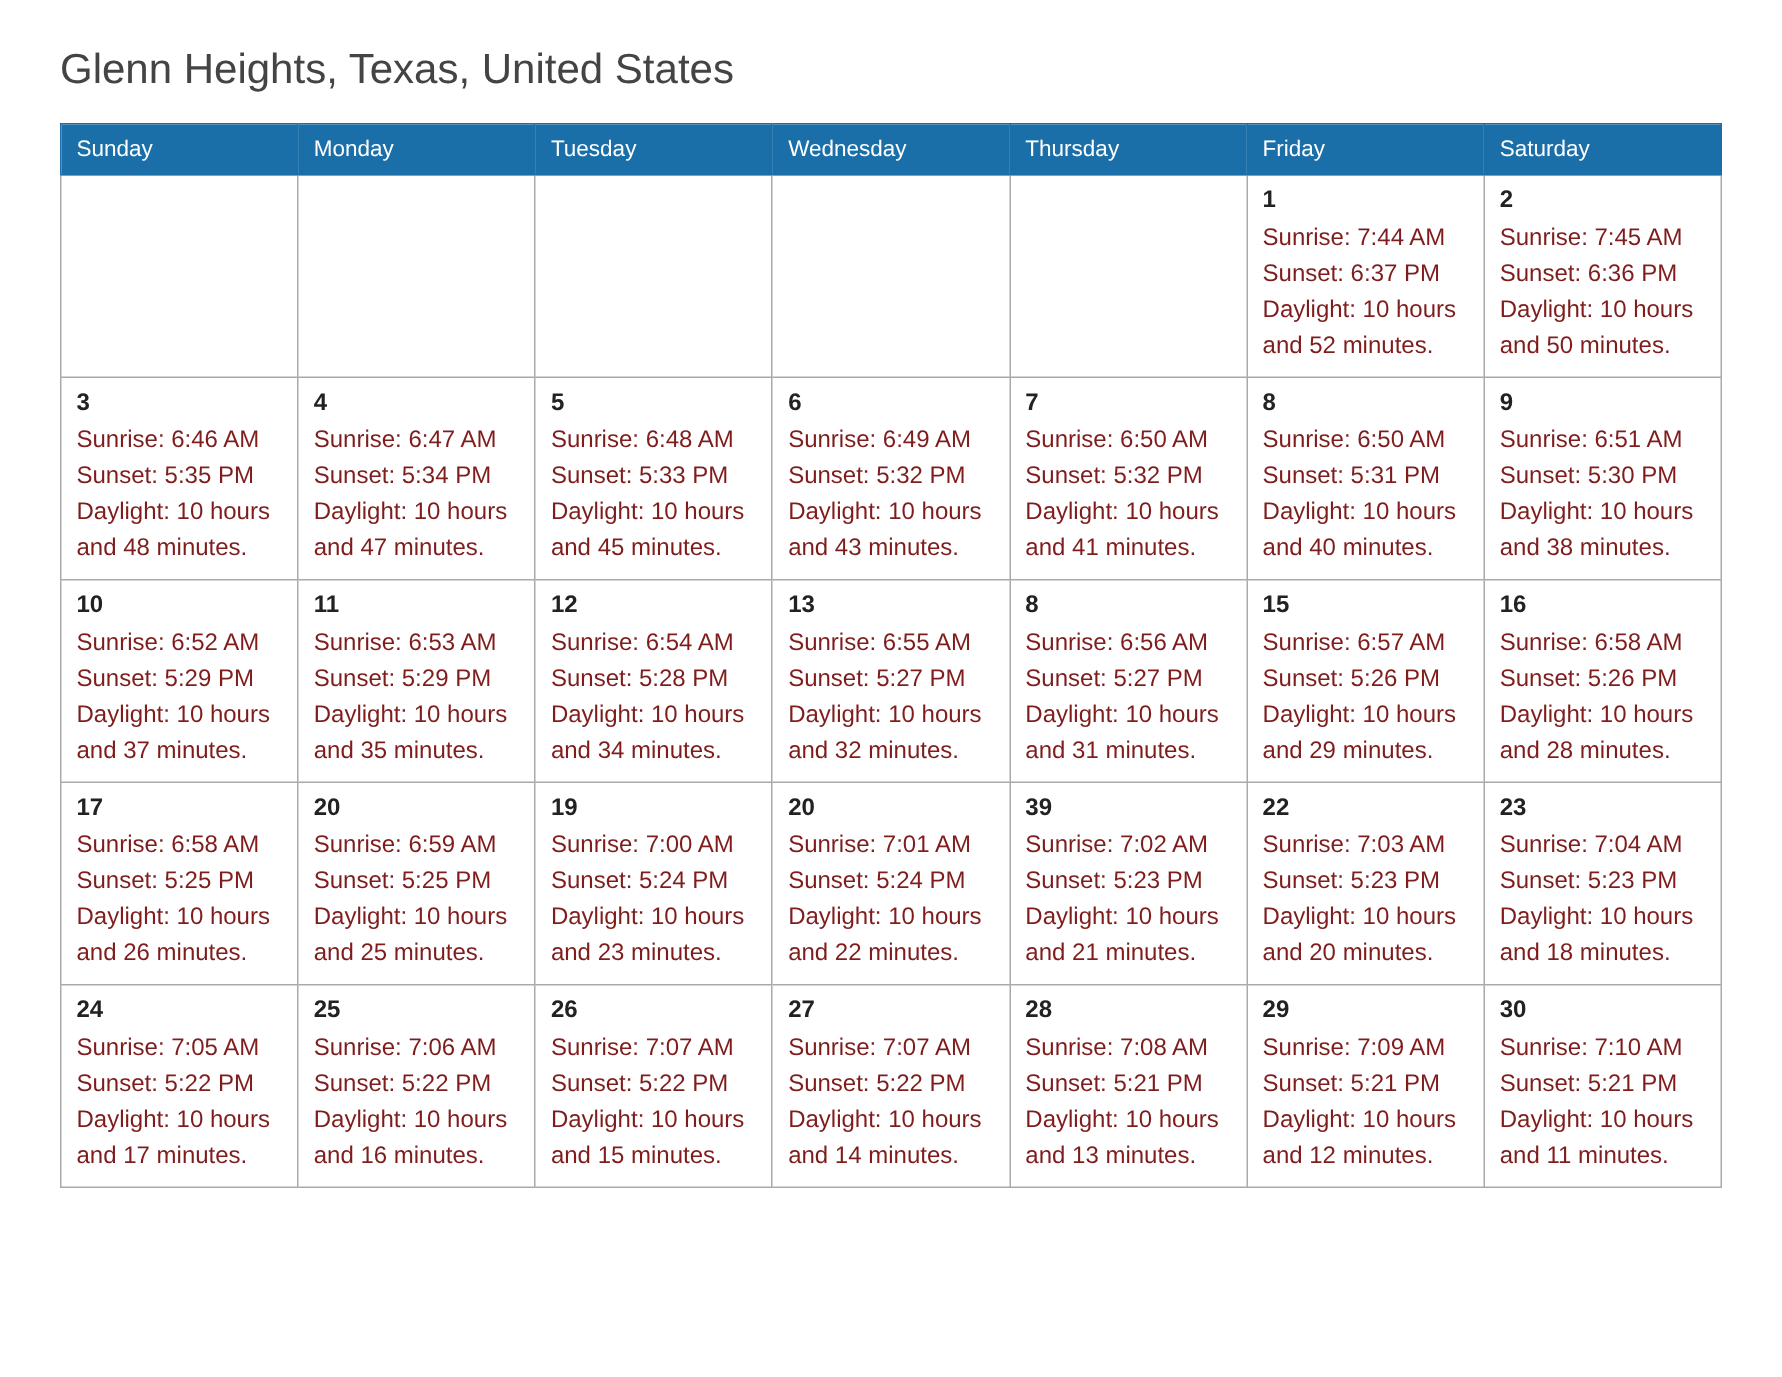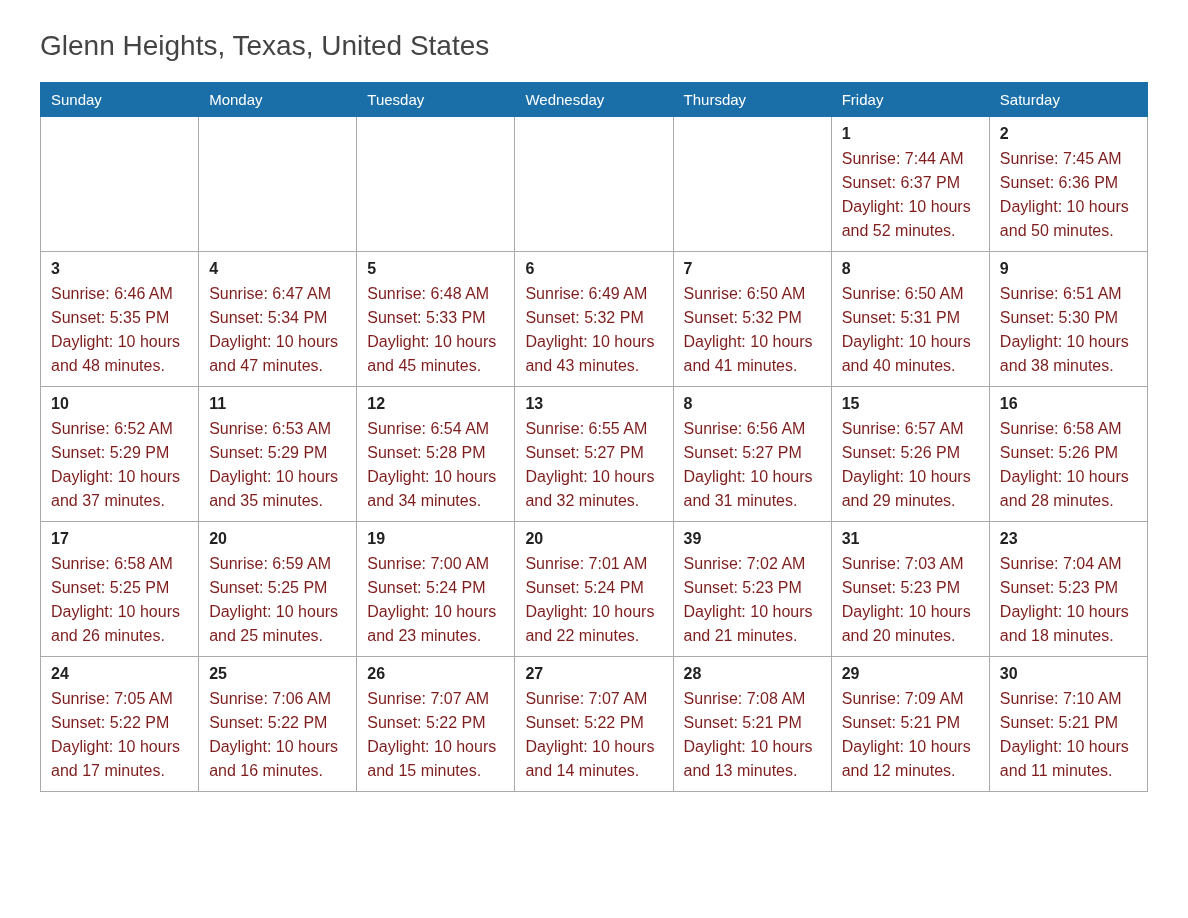--- a/index.html
+++ b/index.html
@@ -205,21 +205,21 @@
         </td>
         <td>
           <span class="day-number">20</span>
           <div class="sun-info">Sunrise: 7:01 AM<br>Sunset: 5:24 PM<br>Daylight: 10 hours and 22 minutes.</div>
         </td>
         <td>
           <span class="day-number">39</span>
           <div class="sun-info">Sunrise: 7:02 AM<br>Sunset: 5:23 PM<br>Daylight: 10 hours and 21 minutes.</div>
         </td>
         <td>
-          <span class="day-number">31</span>
+          <span class="day-number">22</span>
           <div class="sun-info">Sunrise: 7:03 AM<br>Sunset: 5:23 PM<br>Daylight: 10 hours and 20 minutes.</div>
         </td>
         <td>
           <span class="day-number">23</span>
           <div class="sun-info">Sunrise: 7:04 AM<br>Sunset: 5:23 PM<br>Daylight: 10 hours and 18 minutes.</div>
         </td>
       </tr>
       <tr>
         <td>
           <span class="day-number">24</span>

